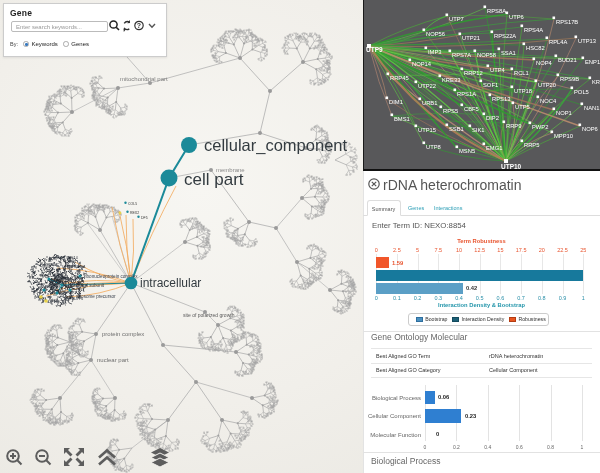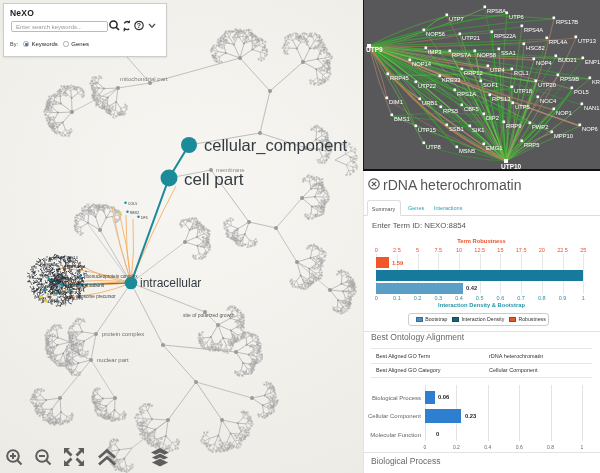--- a/index.html
+++ b/index.html
@@ -446,21 +446,21 @@
 <text x="524" y="147" font-size="5.8" fill="#fff" font-family="Liberation Sans, sans-serif">RRP5</text>
 <rect x="367" y="44" width="4" height="4" fill="#fff"></rect>
 <text x="366" y="52" font-size="6.5" font-weight="bold" fill="#fff" font-family="Liberation Sans, sans-serif">UTP9</text>
 <rect x="504" y="159" width="4" height="4" fill="#fff"></rect>
 <text x="501" y="169" font-size="6.5" font-weight="bold" fill="#fff" font-family="Liberation Sans, sans-serif">UTP10</text>
 </svg>
 <div id="netborder"></div>
 <div id="panelR"></div>
 
 <div id="search">
- <h1>NeXO</h1>
+ <h1>Gene</h1>
  <input value="Enter search keywords..." style="">
  <svg width="52" height="14" style="position:absolute;left:104px;top:15px" viewBox="0 0 52 14">
   <circle cx="5.5" cy="5.5" r="3.6" fill="none" stroke="#222" stroke-width="1.5"></circle>
   <line x1="8.2" y1="8.2" x2="11" y2="11" stroke="#222" stroke-width="1.6"></line>
   <path d="M21.5 3.2a4 4 0 0 0-5.3 1.1M16 8.8a4 4 0 0 0 5.3 1.1" fill="none" stroke="#333" stroke-width="1.4"></path>
   <path d="M21.8 1l.3 2.9-2.9.3zM15.8 13l-.3-2.9 2.9-.3z" fill="#333"></path>
   <circle cx="31" cy="6.5" r="4.2" fill="none" stroke="#333" stroke-width="1.2"></circle>
   <text x="31" y="9" font-size="7" font-weight="bold" fill="#333" text-anchor="middle" font-family="Liberation Sans,sans-serif">?</text>
   <path d="M41 5l3 3.2 3-3.2" fill="none" stroke="#555" stroke-width="1.4"></path>
  </svg>
@@ -534,21 +534,21 @@
     <span style="left: 199.5px;">0.9</span>
     <span style="left: 220.2px;">1</span>
   </div>
 <div class="ctitle" id="ib-t">Interaction Density &amp; Bootstrap</div>
 <div id="legend">
  <span class="lsq" style="background:#4a90bf;border:1px solid #2e6e9e"></span>Bootstrap
  <span class="lsq" style="background:#1d6076;border:1px solid #134a5e"></span>Interaction Density
  <span class="lsq" style="background:#e8551f;border:1px solid #b33c12"></span>Robustness
 </div>
 <div class="hr" style="top:331px"></div>
-<div class="h2" style="top:332px">Best Ontology Alignment</div>
+<div class="h2" style="top:332px">Gene Ontology Molecular</div>
 <div id="gotable">
  <div class="row">
       <span class="c1">Best Aligned GO Term</span>
       <span>rDNA heterochromatin</span>
     </div>
  <div class="row">
       <span class="c1">Best Aligned GO Category</span>
       <span>Cellular Component</span>
     </div>
 </div>

